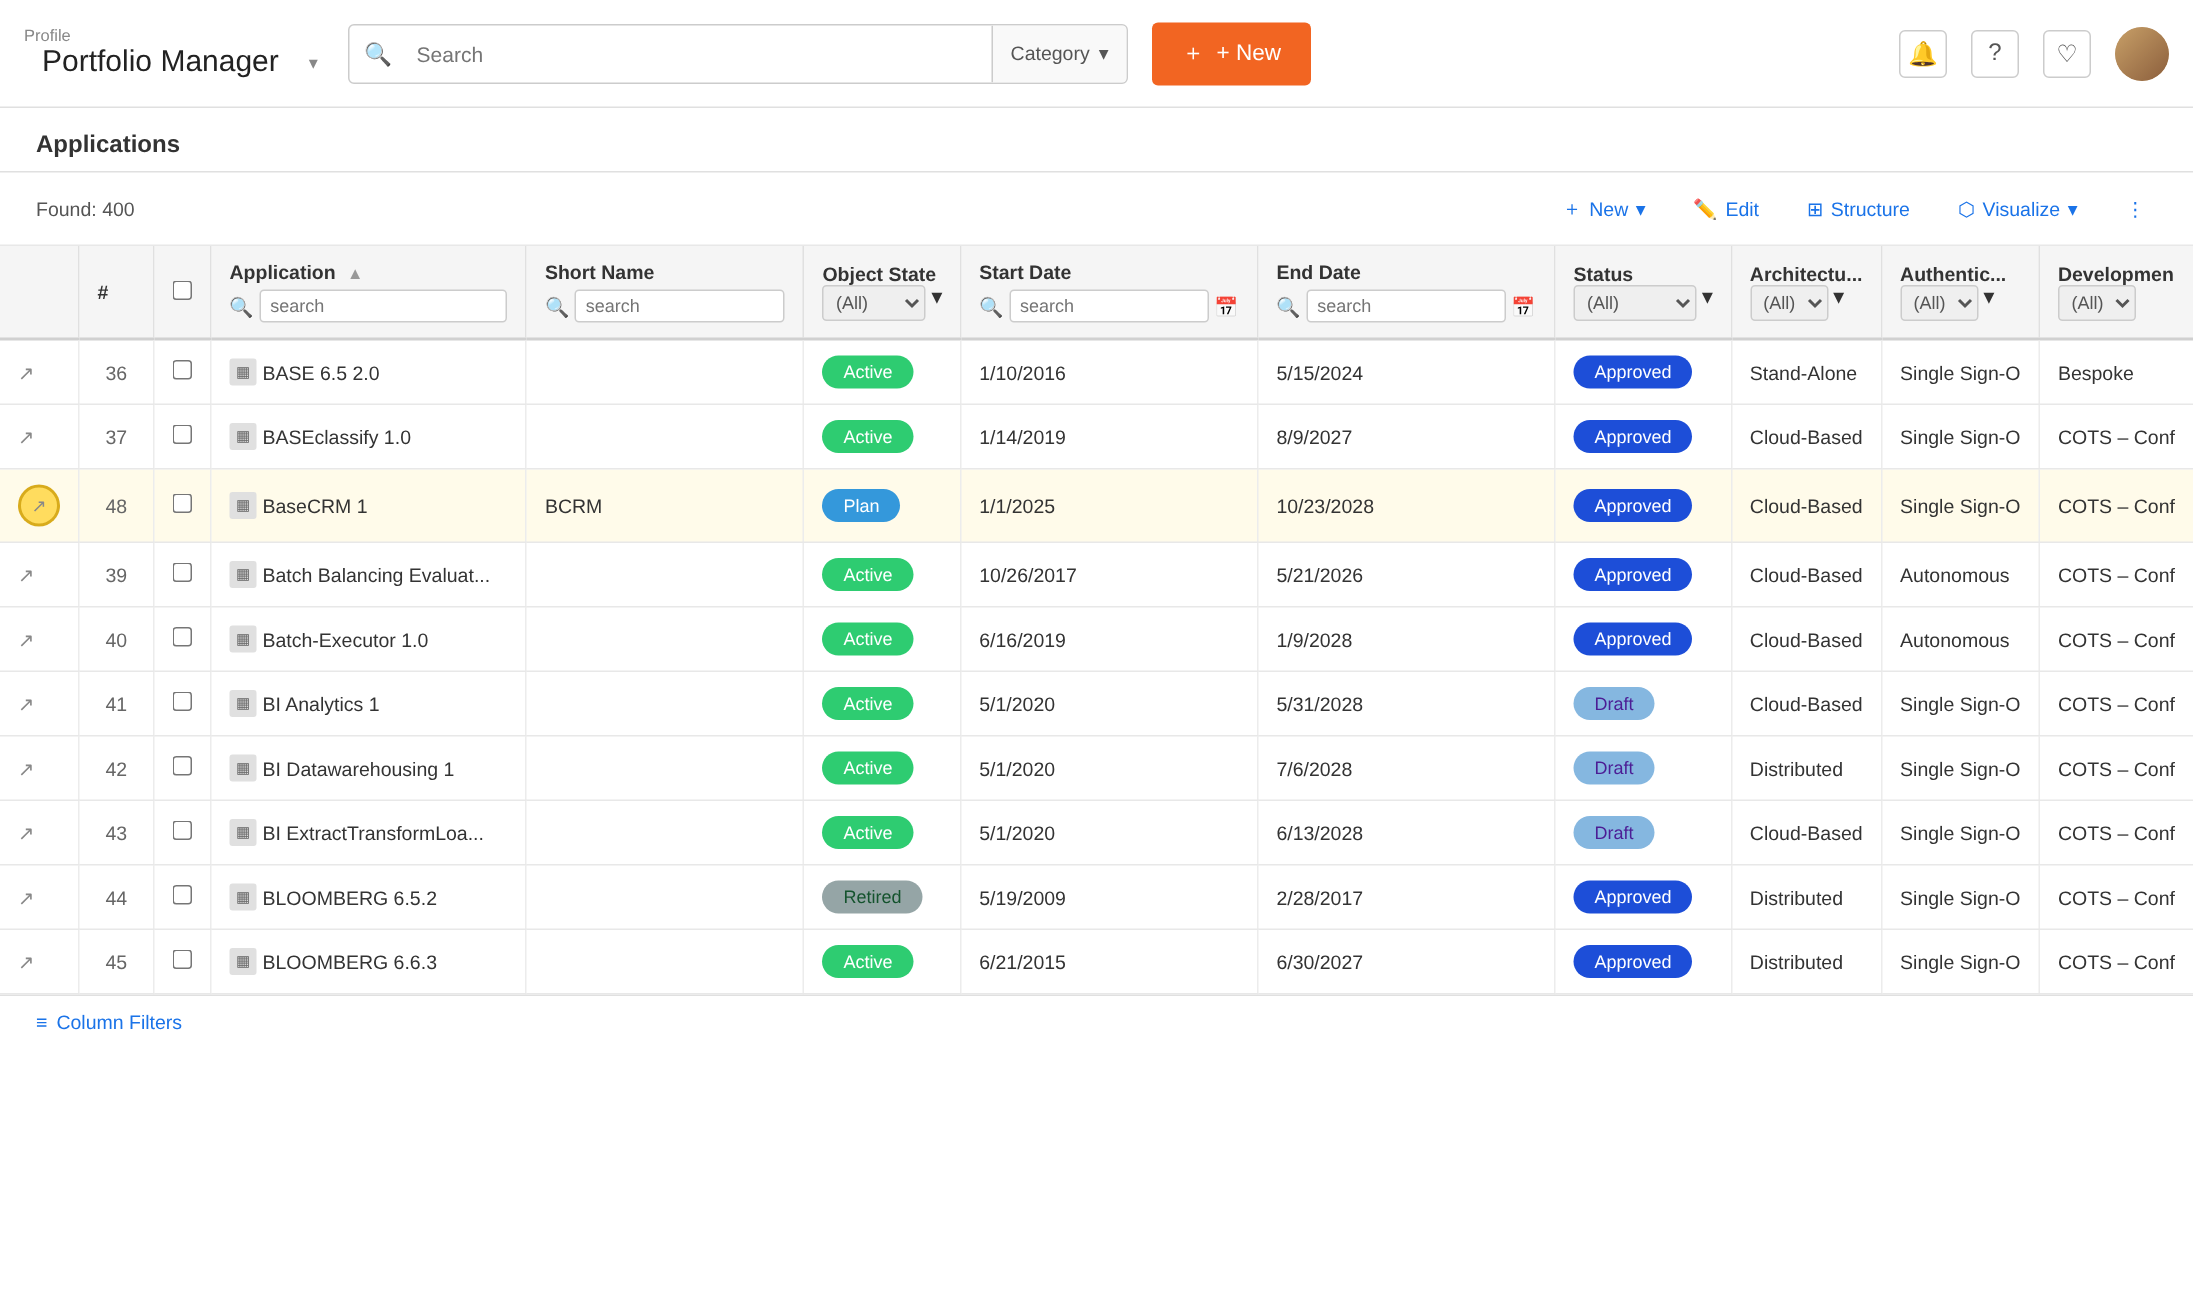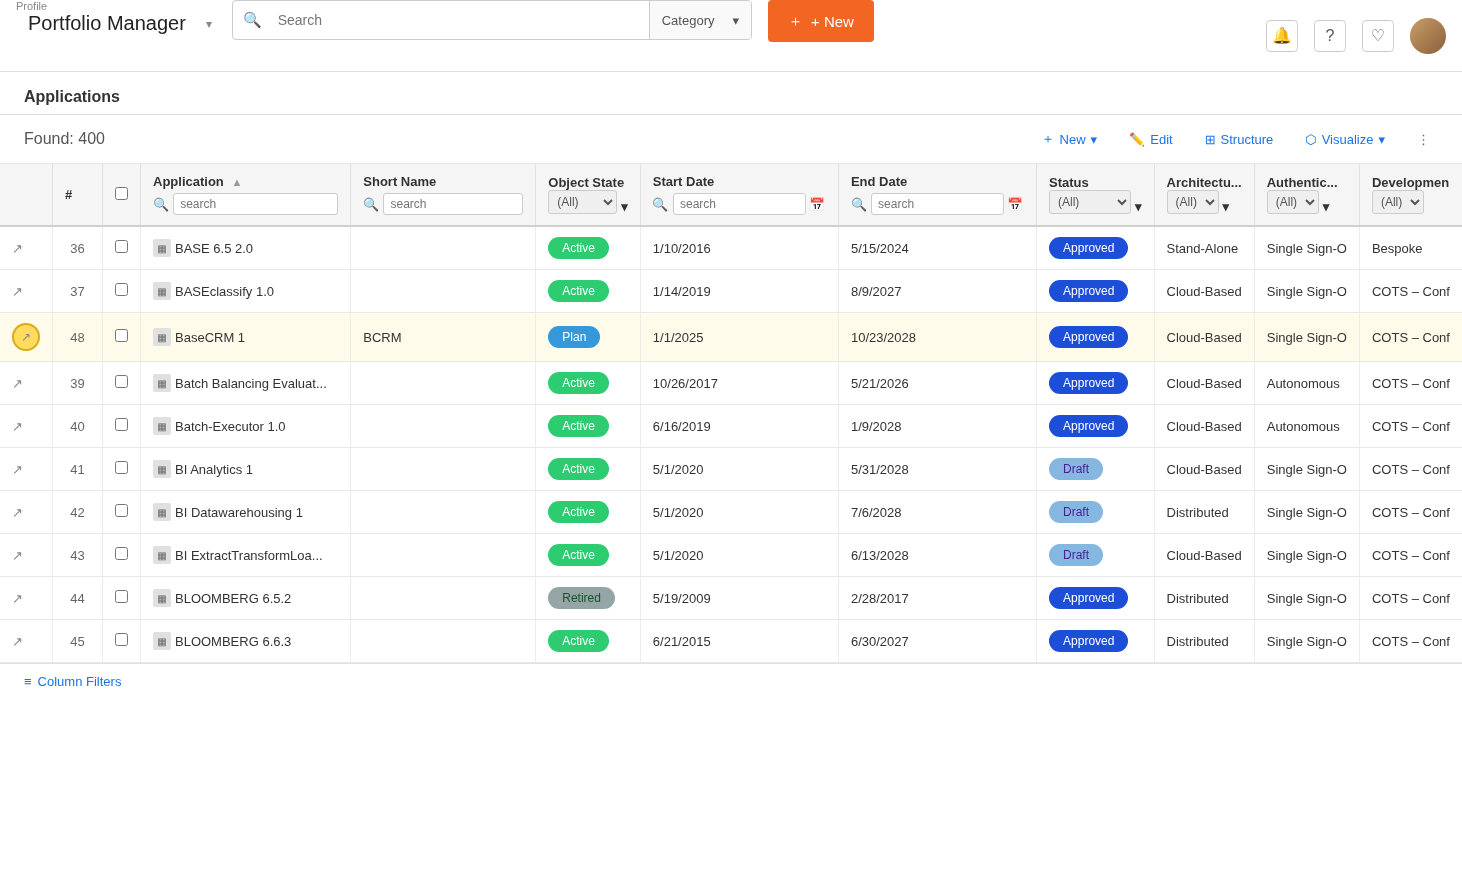--- a/index.html
+++ b/index.html
@@ -1,37 +1,37 @@
 <!DOCTYPE html>
 <html><head>
   <meta charset="utf-8">
   <style>
     * { box-sizing: border-box; margin: 0; padding: 0; }
     body { font-family: -apple-system, BlinkMacSystemFont, 'Segoe UI', sans-serif; font-size: 13px; background: #fff; color: #333; }
 
     
     .header {
-      display: flex; padding: 0 16px; height: 72px;
+      display: flex; align-items: center; padding: 0 16px; height: 72px;
       border-bottom: 1px solid #e0e0e0; background: #fff; gap: 16px;
     }
     .header-brand { display: flex; flex-direction: column; cursor: pointer; min-width: 200px; }
     .header-brand-sub { font-size: 11px; color: #888; }
     .header-brand-title { font-size: 20px; font-weight: 400; color: #222; display: flex; align-items: center; gap: 20px; margin-left: 12px; }
     .chevron-down { font-size: 12px; color: #888; }
 
     .search-bar {
       display: flex; align-items: center; flex: 1; max-width: 520px;
       border: 1px solid #ccc; border-radius: 4px; height: 40px; overflow: hidden;
     }
     .search-icon-wrap { padding: 0 10px; color: #999; font-size: 15px; }
     .search-input { border: none; outline: none; flex: 1; font-size: 14px; color: #555; padding: 0 6px; }
     .category-select {
       border-left: 1px solid #ccc; background: #f9f9f9; border: none; border-left: 1px solid #ccc;
       padding: 0 12px; height: 100%; font-size: 13px; color: #555; cursor: pointer;
-      display: flex; align-items: center; gap: 18px; white-space: nowrap;
+      display: flex; align-items: center; gap: 6px; white-space: nowrap;
     }
 
     .new-btn {
       background: #f26522; color: #fff; border: none; border-radius: 4px;
       padding: 0 20px; height: 42px; font-size: 15px; font-weight: 500; cursor: pointer;
       display: flex; align-items: center; gap: 8px;
     }
 
     .header-icons { display: flex; align-items: center; gap: 16px; margin-left: auto; }
     .header-icon { width: 32px; height: 32px; border: 1px solid #ccc; border-radius: 4px;
@@ -42,42 +42,42 @@
 
     
     .subheader { padding: 16px 24px 8px; border-bottom: 1px solid #e0e0e0; }
     .page-title { font-size: 16px; font-weight: 600; color: #333; }
 
     
     .toolbar {
       display: flex; align-items: center; padding: 10px 24px;
       border-bottom: 1px solid #e8e8e8; gap: 16px;
     }
-    .found-label { font-size: 16px; color: #555; margin-right: auto; }
+    .found-label { font-size: 13px; color: #555; margin-right: auto; }
     .toolbar-btn {
       display: flex; align-items: center; gap: 5px; font-size: 13px; color: #1a73e8;
       cursor: pointer; border: none; background: none; padding: 5px 8px; border-radius: 4px;
     }
 
     
     .table-wrap { overflow-x: auto; }
     table { width: 100%; border-collapse: collapse; min-width: 1200px; }
     thead tr { background: #f5f5f5; }
     th {
       padding: 10px 12px; text-align: left; font-size: 13px; font-weight: 600;
       color: #333; border-bottom: 2px solid #d0d0d0; border-right: 1px solid #e0e0e0;
       white-space: nowrap; position: relative;
     }
     th:last-child { border-right: none; }
     .th-search { display: flex; align-items: center; gap: 4px; margin-top: 4px; }
     .th-search input {
       border: 1px solid #ccc; border-radius: 3px; padding: 3px 6px; font-size: 12px;
       width: 100%; outline: none; color: #555;
     }
-    .th-filter { display: flex; align-items: flex-end; gap: 4px; }
+    .th-filter { display: flex; align-items: flex-start; gap: 4px; }
     .th-filter select { border: 1px solid #ccc; border-radius: 3px; padding: 3px 4px; font-size: 12px; color: #555; }
 
     td {
       padding: 10px 12px; border-bottom: 1px solid #e8e8e8; border-right: 1px solid #ececec;
       font-size: 13px; color: #333; white-space: nowrap;
     }
     td:last-child { border-right: none; }
 
     .row-arrow { color: #888; font-size: 13px; cursor: pointer; }
     .row-num { color: #666; text-align: center; }

